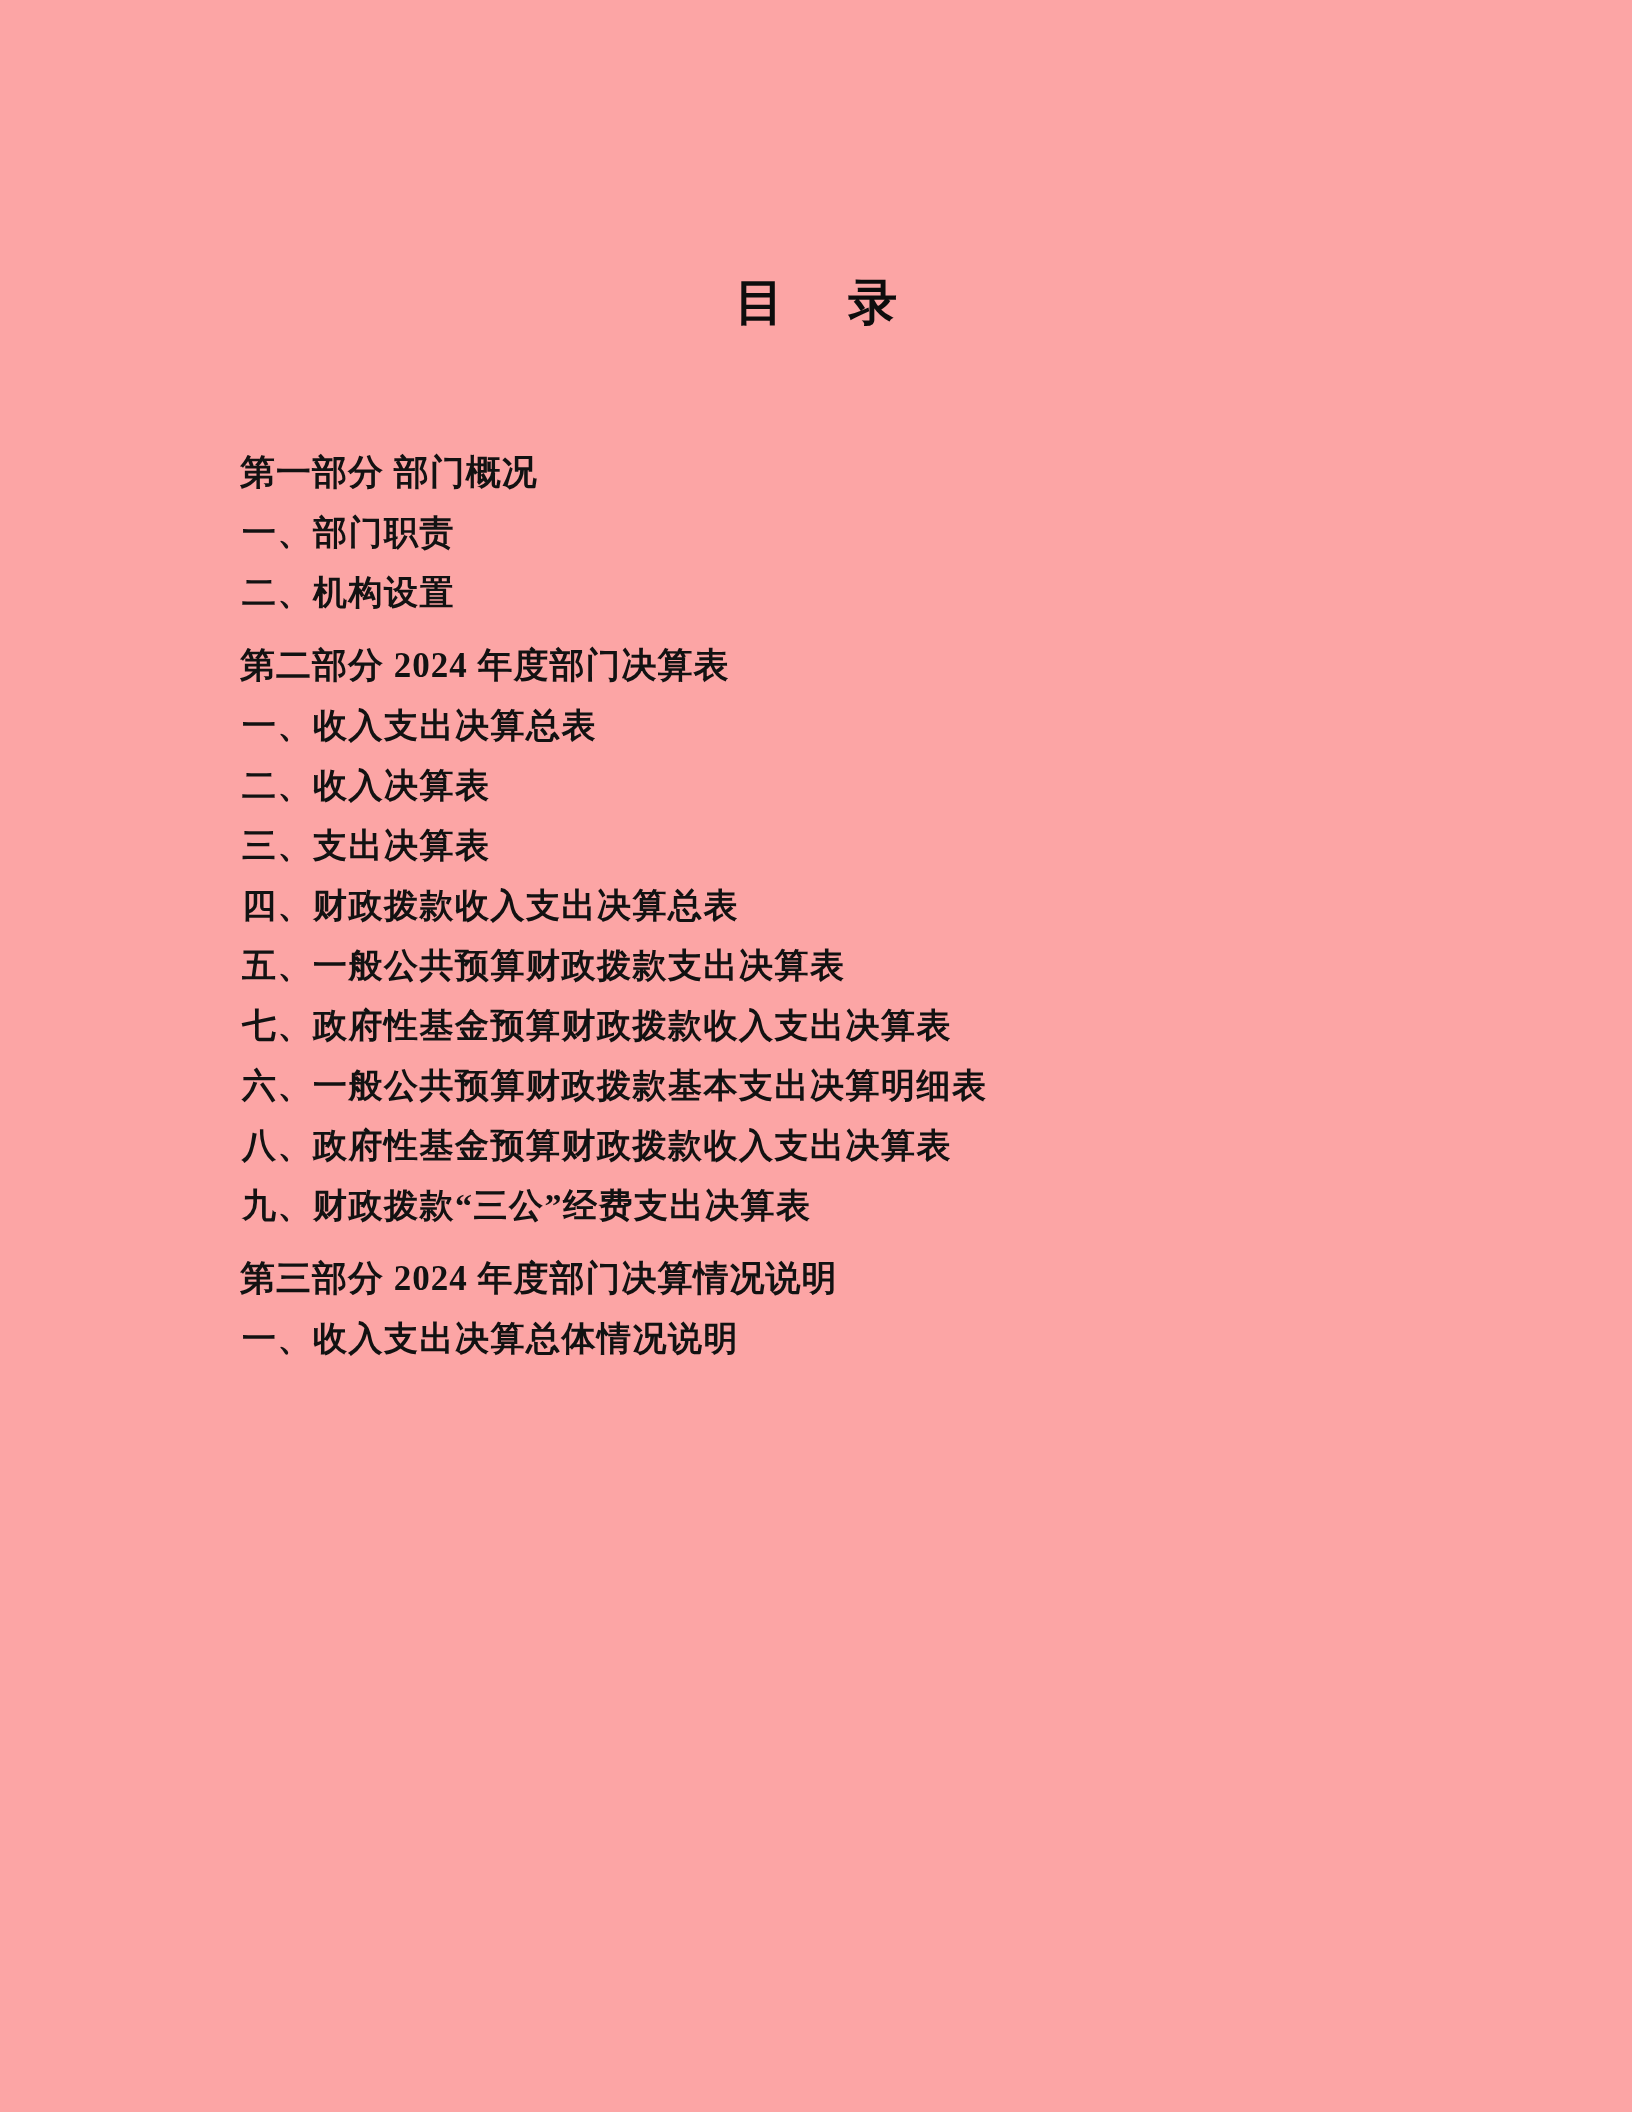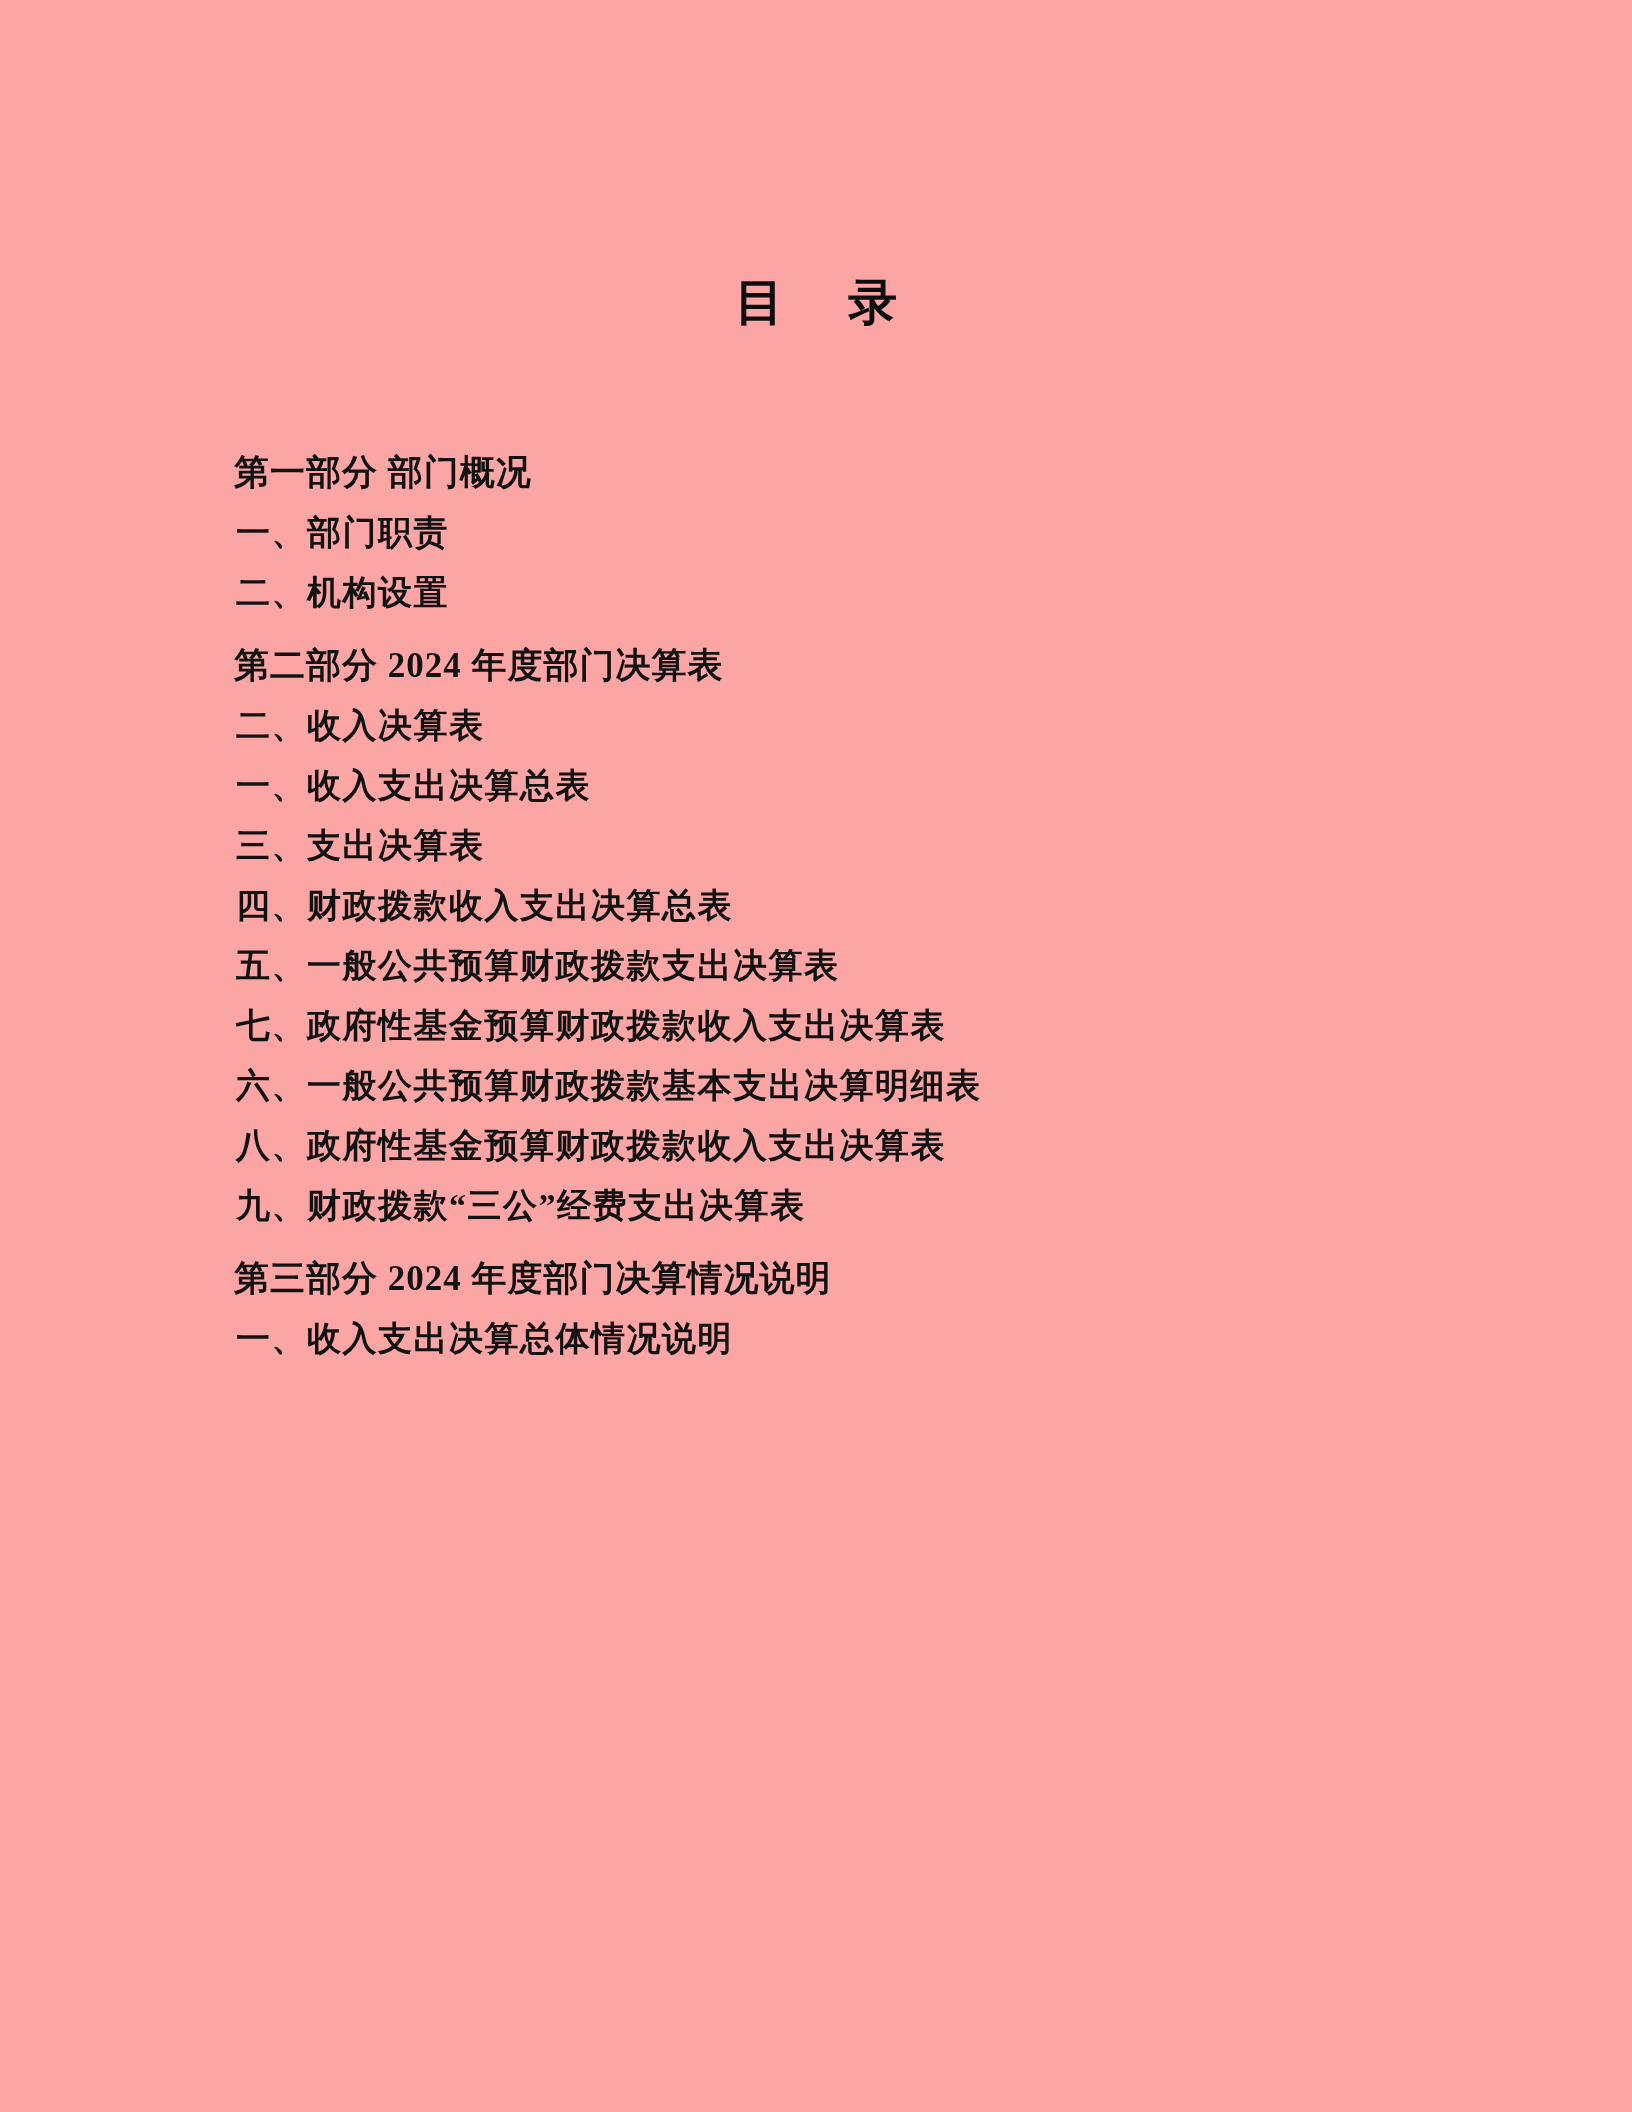--- a/index.html
+++ b/index.html
@@ -32,21 +32,21 @@
     font-size: 49px;
     font-weight: bold;
     letter-spacing: 26px;
     text-indent: 26px;
     color: #0d0d0d;
     font-family: "Liberation Serif", "DejaVu Serif", serif;
   }
   .toc {
     position: absolute;
     top: 455px;
-    left: 234px;
+    left: 240px;
     width: 1180px;
   }
   .toc-entry {
     font-size: 34px;
     line-height: 1.0;
     color: #121212;
     white-space: nowrap;
   }
   .level-1 {
     font-weight: bold;
@@ -77,23 +77,23 @@
   <div class="toc">
 
     <div class="toc-entry level-1 first-entry">第一部分   部门概况</div>
 
     <div class="toc-entry level-2">一、部门职责</div>
 
     <div class="toc-entry level-2">二、机构设置</div>
 
     <div class="toc-entry level-1">第二部分   2024 年度部门决算表</div>
 
+    <div class="toc-entry level-2">一、收入支出决算总表</div>
+
     <div class="toc-entry level-2">二、收入决算表</div>
-
-    <div class="toc-entry level-2">一、收入支出决算总表</div>
 
     <div class="toc-entry level-2">三、支出决算表</div>
 
     <div class="toc-entry level-2">四、财政拨款收入支出决算总表</div>
 
     <div class="toc-entry level-2">五、一般公共预算财政拨款支出决算表</div>
 
     <div class="toc-entry level-2">七、政府性基金预算财政拨款收入支出决算表</div>
 
     <div class="toc-entry level-2">六、一般公共预算财政拨款基本支出决算明细表</div>

